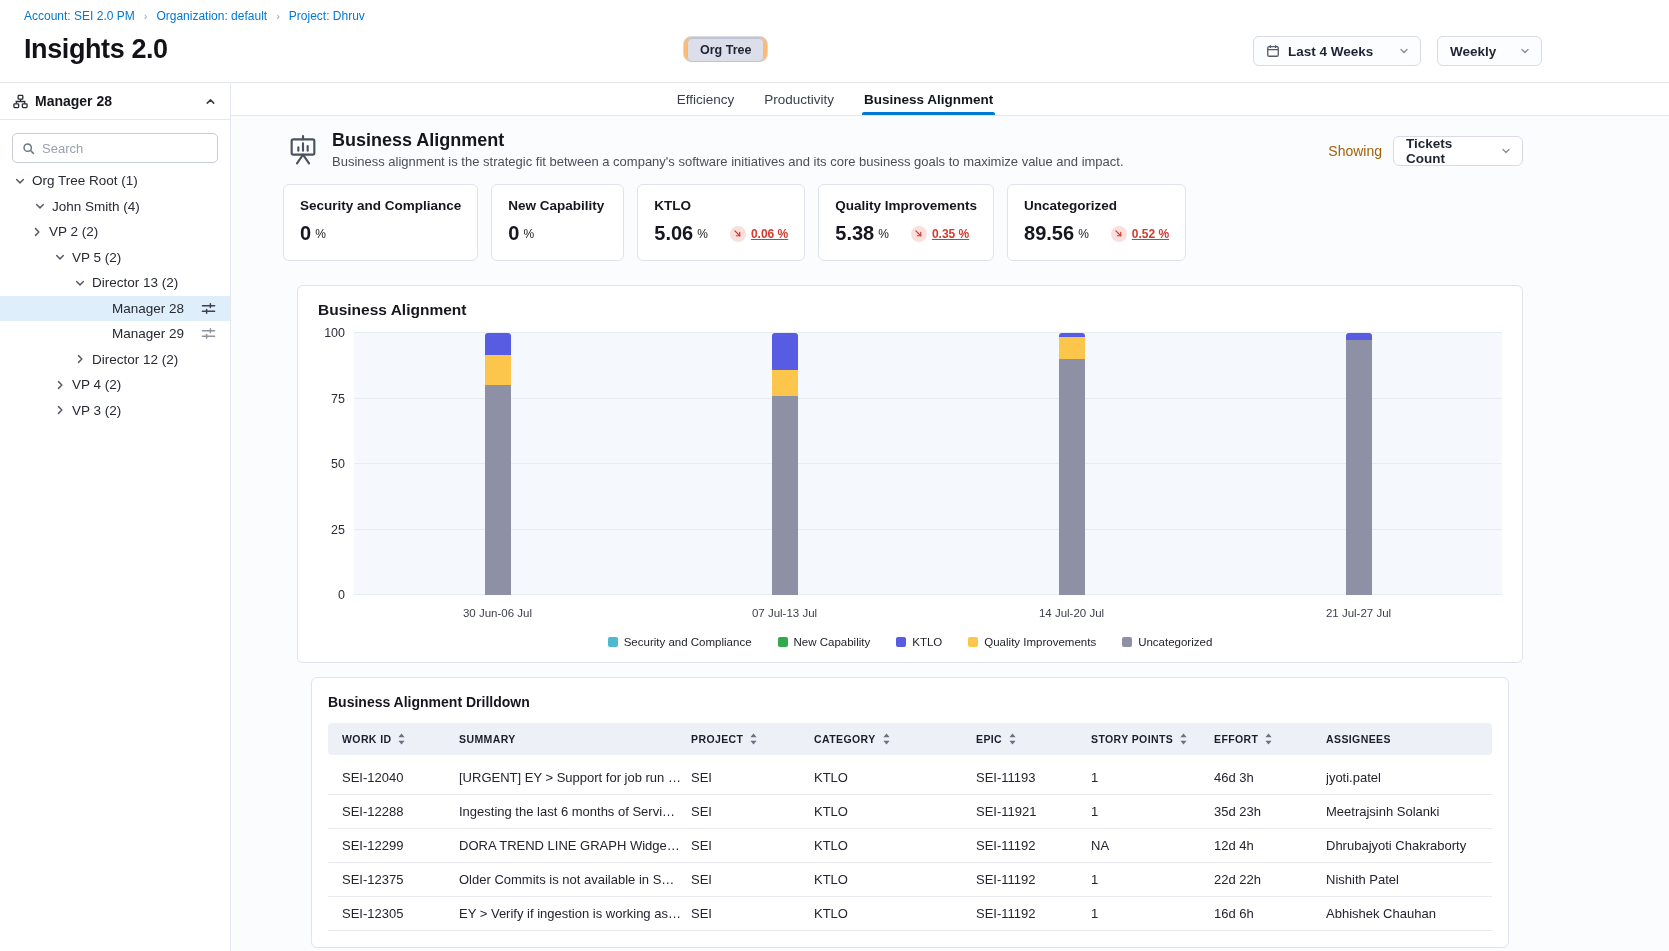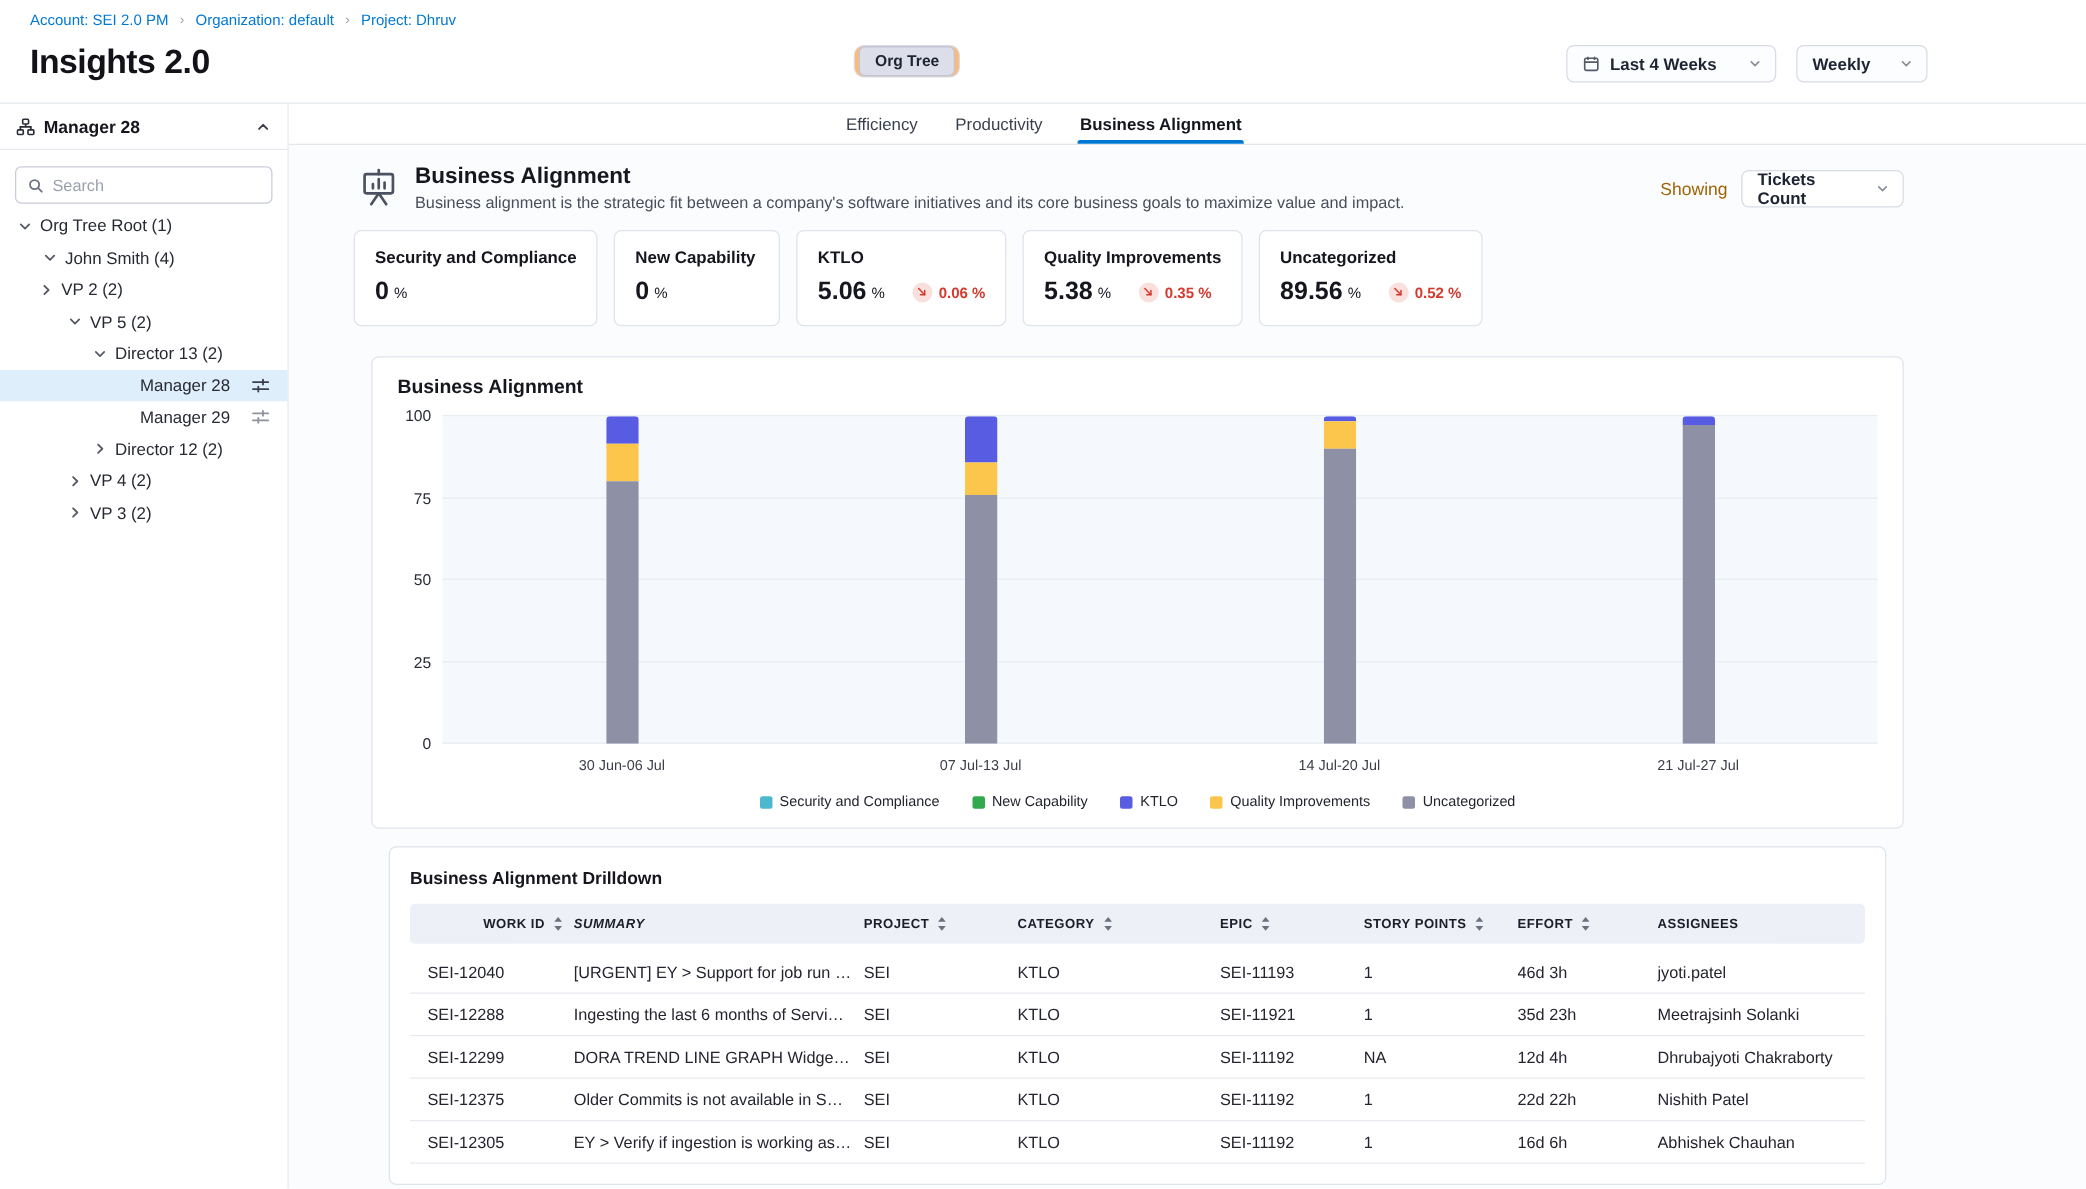--- a/index.html
+++ b/index.html
@@ -64,21 +64,21 @@
 
   
   .cards { display:flex; gap:13px; margin-top:14px; }
   .card { background:#fff; border:1px solid #dfe3ec; border-radius:6px; padding:13px 16px 15px 16px; min-width:133px; }
   .card-title { font-size:13.5px; font-weight:700; color:#15161e; white-space:nowrap; }
   .card-val-row { margin-top:9px; display:flex; align-items:center; }
   .card-val { font-size:20px; font-weight:700; color:#15161e; }
   .card-unit { font-size:12px; margin-left:4px; color:#15161e; }
   .delta { display:flex; align-items:center; gap:5px; margin-left:22px; }
   .delta-badge { width:16px; height:16px; border-radius:50%; background:#f9e0dd; display:flex; align-items:center; justify-content:center; }
-  .delta-text { font-size:12px; font-weight:700; color:#d43a2e; white-space:nowrap; }
+  .delta-text { font-size:12px; font-weight:700; color:#d43a2e; white-space:nowrap;text-decoration:underline; }
 
   
   .chart-card { margin-top:24px; margin-left:14px; width:1226px; background:#fff; border:1px solid #dfe3ec; border-radius:6px; padding:15px 20px 14px 20px; }
   .chart-title { font-size:15.5px; font-weight:700; color:#15161e; }
   .chart-wrap { display:flex; margin-top:14px; }
   .yaxis { position:relative; width:36px; height:262px; flex-shrink:0; }
   .ytick { position:absolute; right:9px; font-size:12.5px; color:#2a2d38; }
   .plot { position:relative; flex:1; height:262px; background:#f5f9fd; }
   .gridline { position:absolute; left:0; right:0; height:1px; background:#e7ecf1; }
   .stack { position:absolute; bottom:0; width:26px; height:100%; display:flex; flex-direction:column-reverse;
@@ -90,21 +90,21 @@
   .legend-item { display:flex; align-items:center; font-size:11.5px; color:#23252e; cursor:pointer; }
   .lg-sw { width:10px; height:10px; border-radius:2px; margin-right:6px; }
 
   
   .table-card { margin-top:14px; margin-left:28px; width:1198px; background:#fff; border:1px solid #dfe3ec; border-radius:6px; padding:16px; }
   .table-title { font-size:14px; font-weight:700; color:#15161e; }
   .dtable { margin-top:13px; --cols:131px 232px 123px 162px 115px 123px 112px minmax(0,1fr); }
   .dhead { display:grid; grid-template-columns:var(--cols); background:#eef0f7; border-radius:4px; }
   .th { display:flex; align-items:center; gap:6px; padding:10px 8px 10px 0; font-size:10.5px; font-weight:700;
     letter-spacing:0.4px; color:#1c1d2b; text-transform:uppercase; cursor:pointer; }
-  .th:first-child, .td:first-child { padding-left:14px;justify-content:flex-end; }
+  .th:first-child, .td:first-child { padding-left:14px; }
   .dbody { margin-top:6px; }
   .drow { display:grid; grid-template-columns:var(--cols); border-bottom:1px solid #e8eaf0; cursor:pointer; }
   .td { padding:9px 10px 9px 0; font-size:13px; color:#23242f; white-space:nowrap; overflow:hidden; text-overflow:ellipsis; }
 </style>
 </head>
 <body>
 
 <div class="top">
   <div class="breadcrumb">
     <span class="crumb">Account: SEI 2.0 PM</span>
@@ -437,21 +437,21 @@
               <div class="th">
                 <div style="display: inline;">WORK ID</div>
                 <div style="display: flex;">
                   <svg width="9" height="12" viewBox="0 0 9 12">
                     <path d="M4.5 0.5L7.6 4.3H1.4Z" fill="#6b6f7e"></path>
                     <path d="M4.5 11.5L1.4 7.7H7.6Z" fill="#6b6f7e"></path>
                   </svg>
                 </div>
               </div>
               <div class="th">
-                <div style="display: inline; font-style: italic;">SUMMARY</div>
+                <div style="display: inline;">SUMMARY</div>
               </div>
               <div class="th">
                 <div style="display: inline;">PROJECT</div>
                 <div style="display: flex;">
                   <svg width="9" height="12" viewBox="0 0 9 12">
                     <path d="M4.5 0.5L7.6 4.3H1.4Z" fill="#6b6f7e"></path>
                     <path d="M4.5 11.5L1.4 7.7H7.6Z" fill="#6b6f7e"></path>
                   </svg>
                 </div>
               </div>

